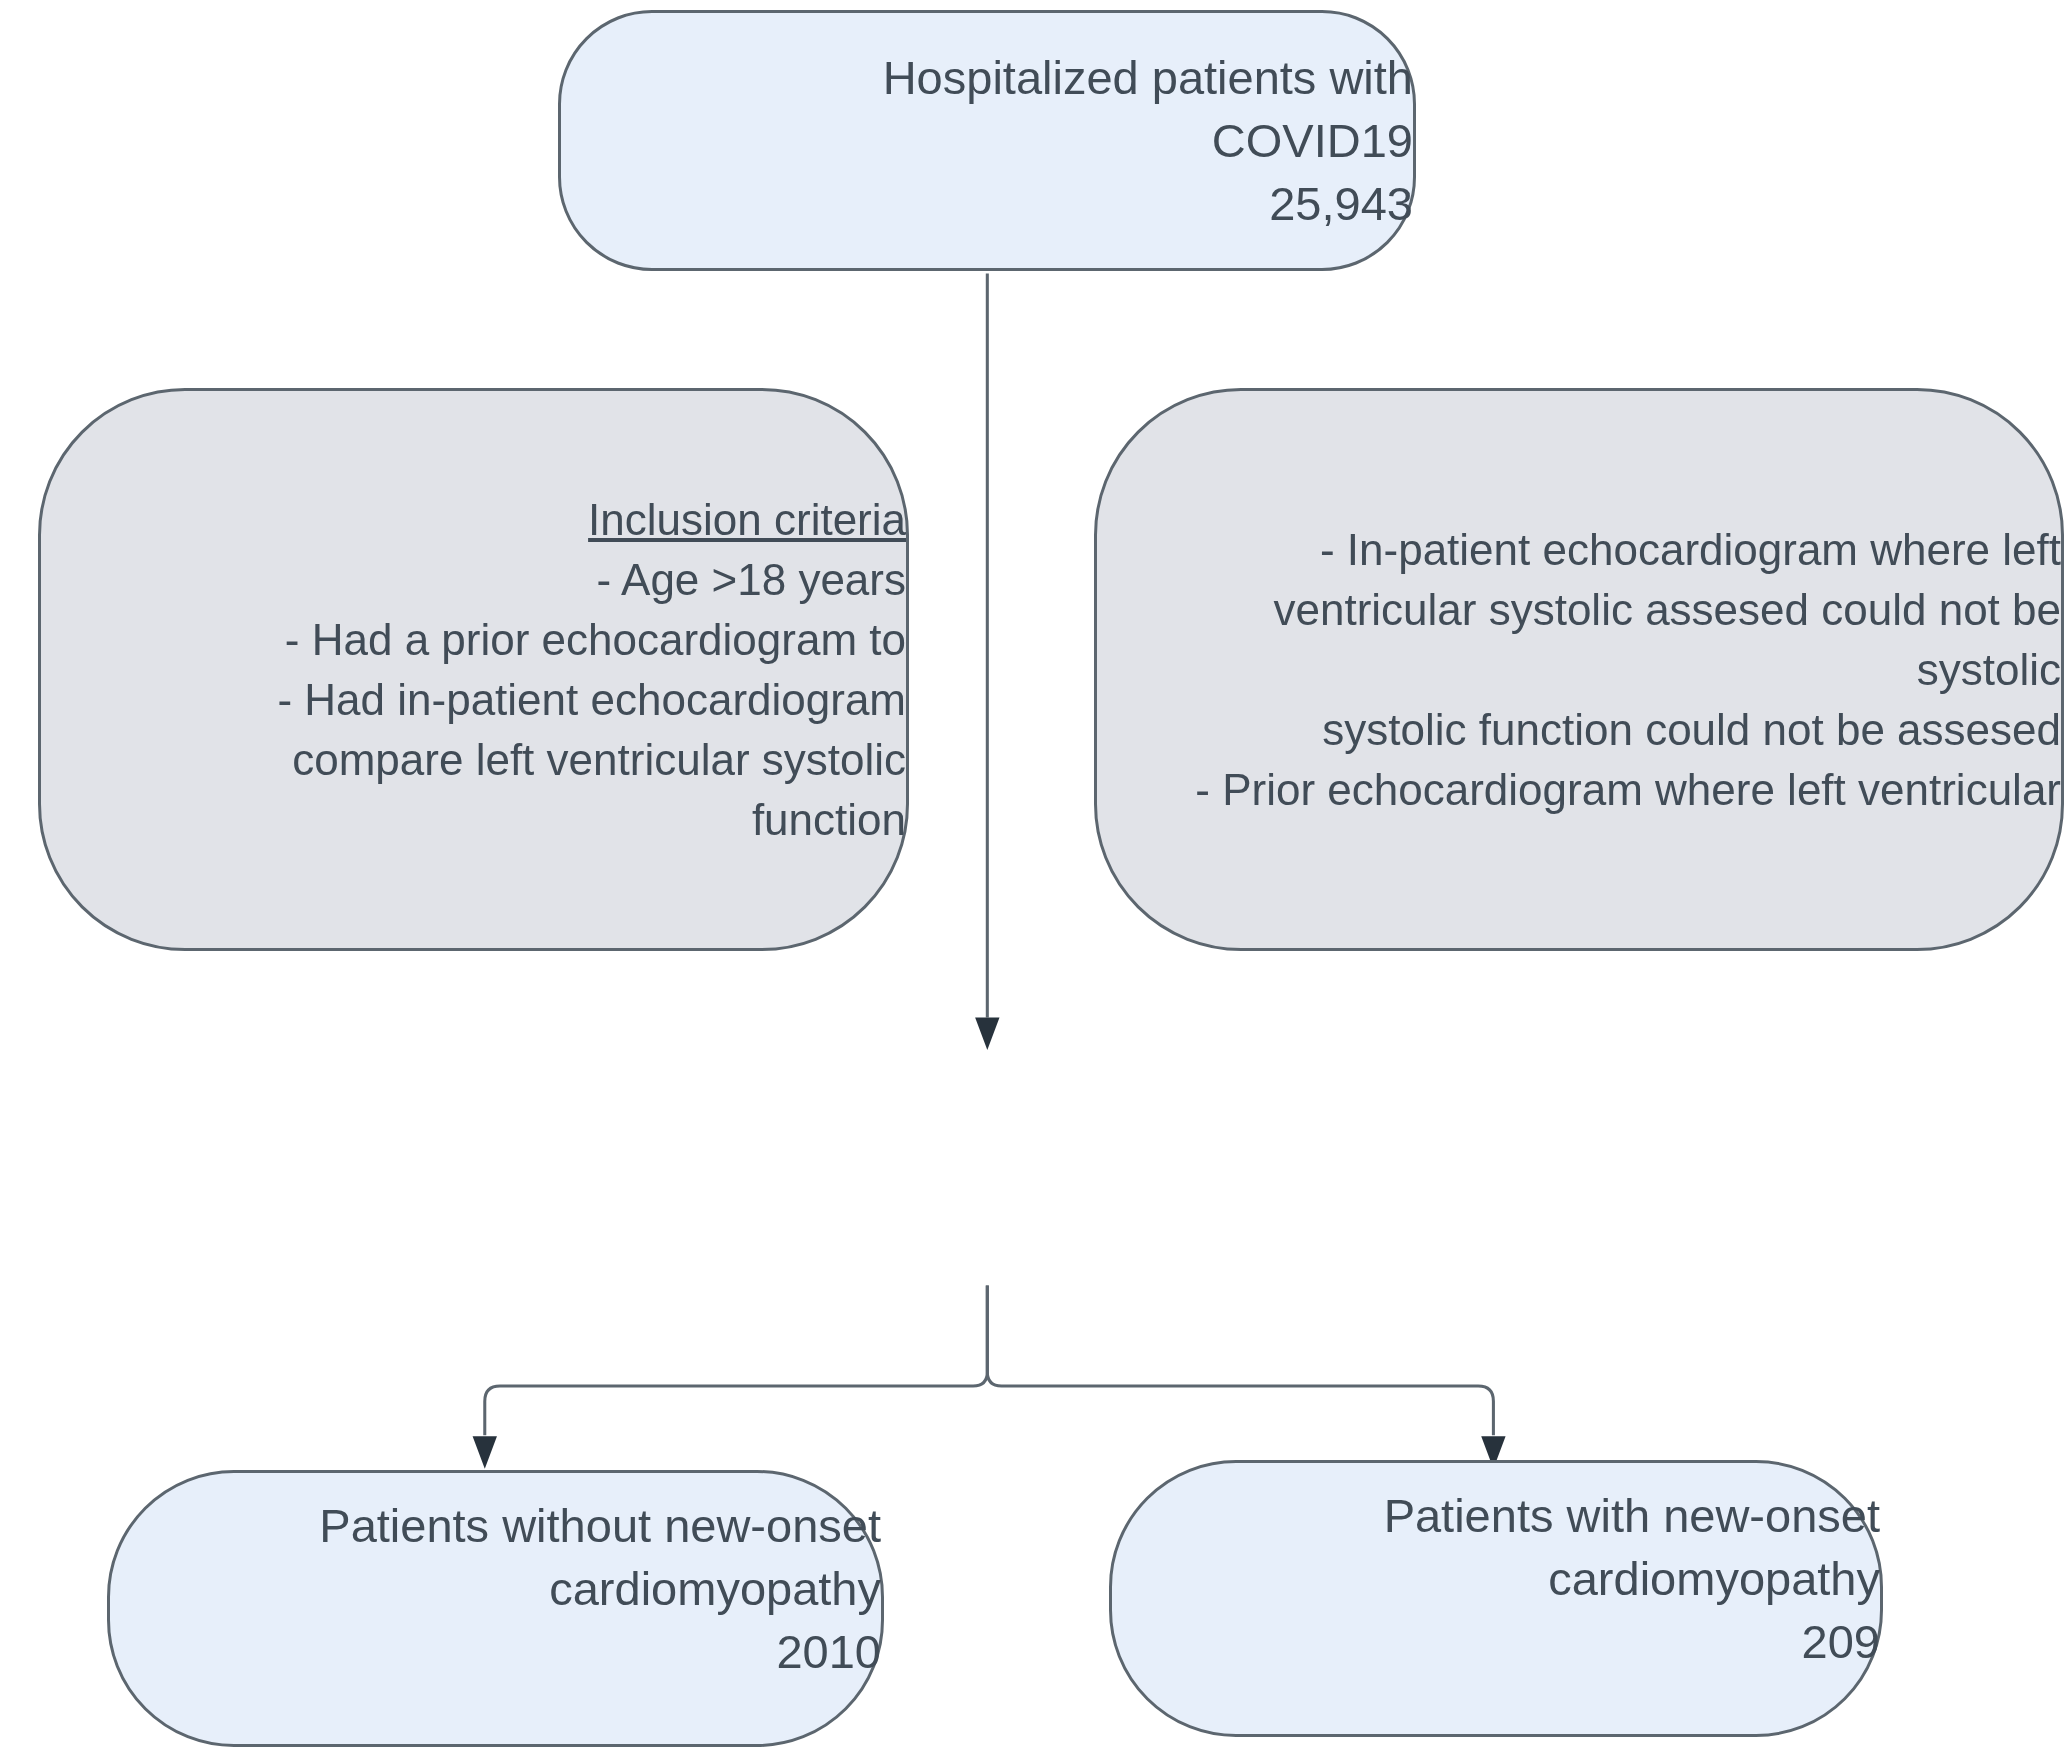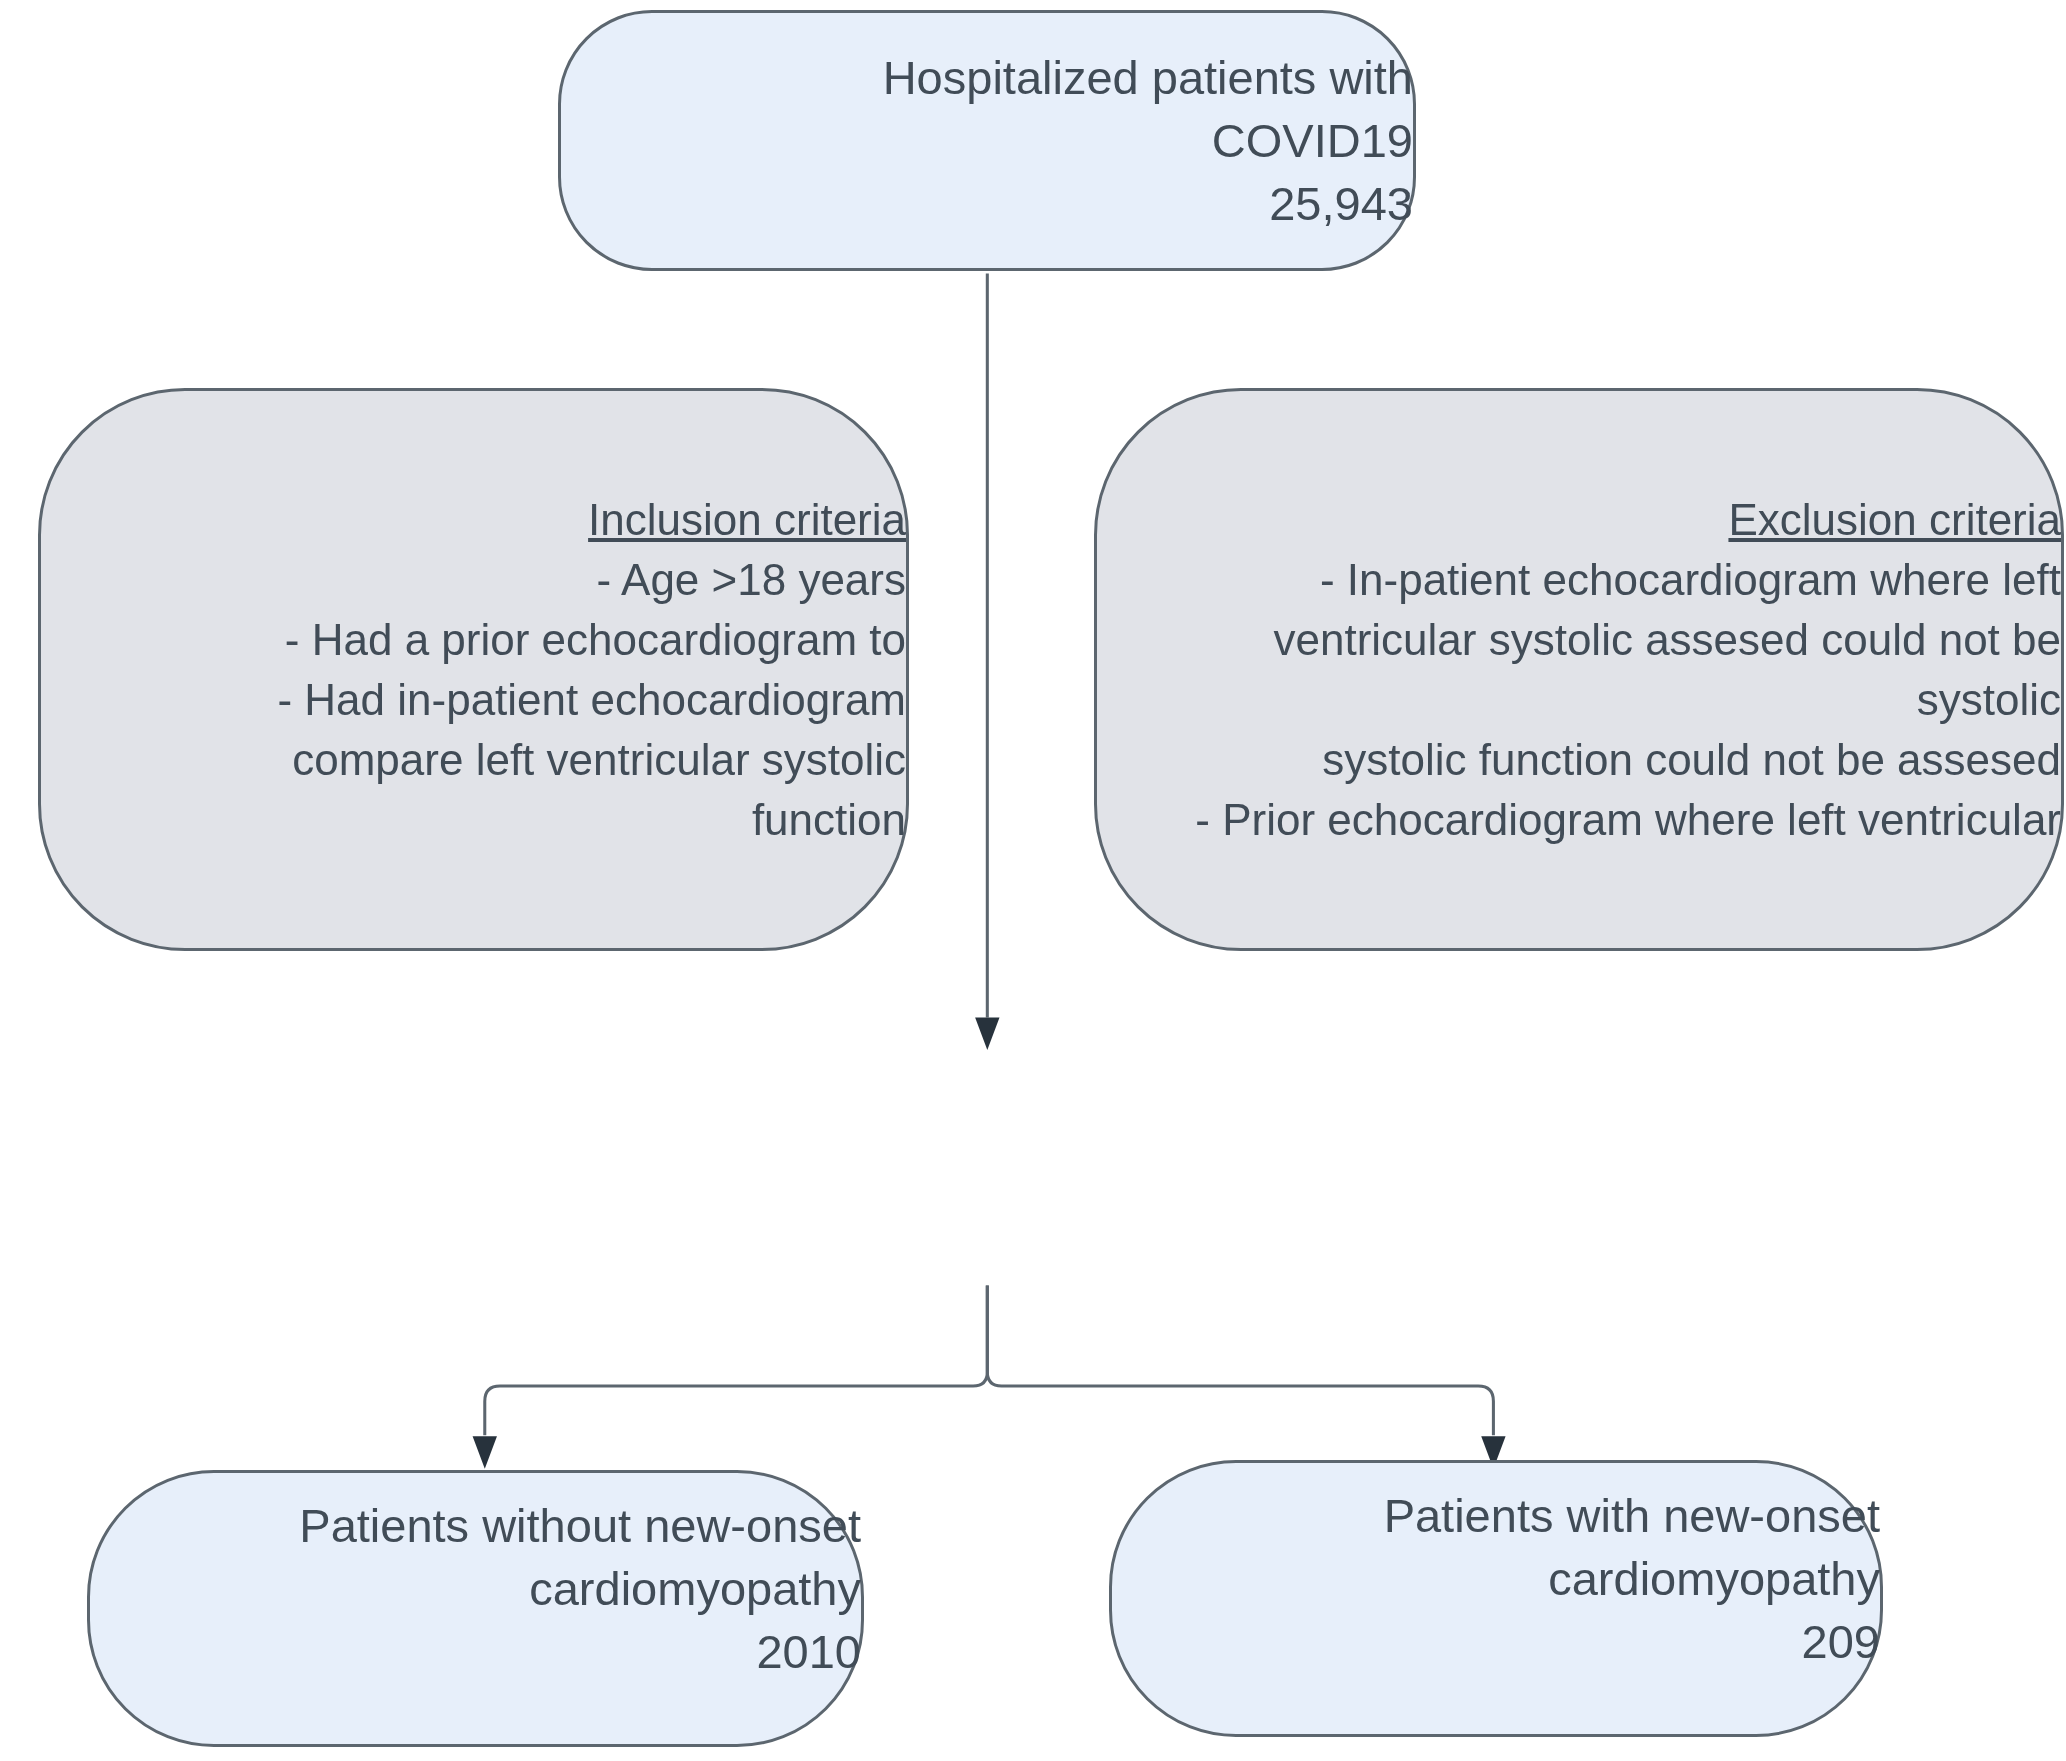--- a/index.html
+++ b/index.html
@@ -74,30 +74,29 @@
   <div class="node gray" style="left:38px; top:388px; width:871px; height:563px; border-radius:147px;">
     <div class="ln ul">Inclusion criteria</div>
     <div class="ln">- Age &gt;18 years</div>
     <div class="ln">- Had a prior echocardiogram to</div>
     <div class="ln">- Had in-patient echocardiogram</div>
     <div class="ln">compare left ventricular systolic</div>
     <div class="ln">function</div>
   </div>
 
   <div class="node gray" style="left:1094px; top:388px; width:970px; height:563px; border-radius:147px;">
-    <div class="ln ul">Exclusion criteria</div>
     <div class="ln">- In-patient echocardiogram where left</div>
     <div class="ln">ventricular systolic assesed could not be</div>
     <div class="ln">systolic</div>
     <div class="ln">systolic function could not be assesed</div>
     <div class="ln">- Prior echocardiogram where left ventricular</div>
   </div>
 
 
-  <div class="node blue top-align" style="left:87px; top:1470px; width:777px; height:277px; border-radius:127px;">
+  <div class="node blue top-align" style="left:107px; top:1470px; width:777px; height:277px; border-radius:127px;">
     <div class="ln">Patients without new-onset</div>
     <div class="ln">cardiomyopathy</div>
     <div class="ln">2010</div>
   </div>
 
   <div class="node blue top-align" style="left:1109px; top:1460px; width:774px; height:277px; border-radius:127px;">
     <div class="ln">Patients with new-onset</div>
     <div class="ln">cardiomyopathy</div>
     <div class="ln">209</div>
   </div>

